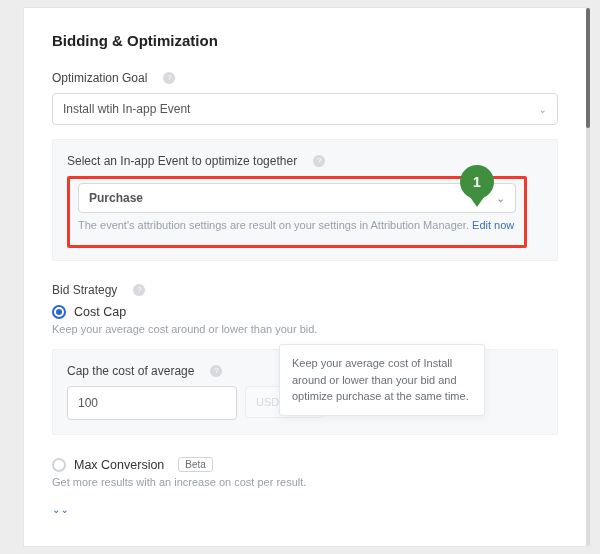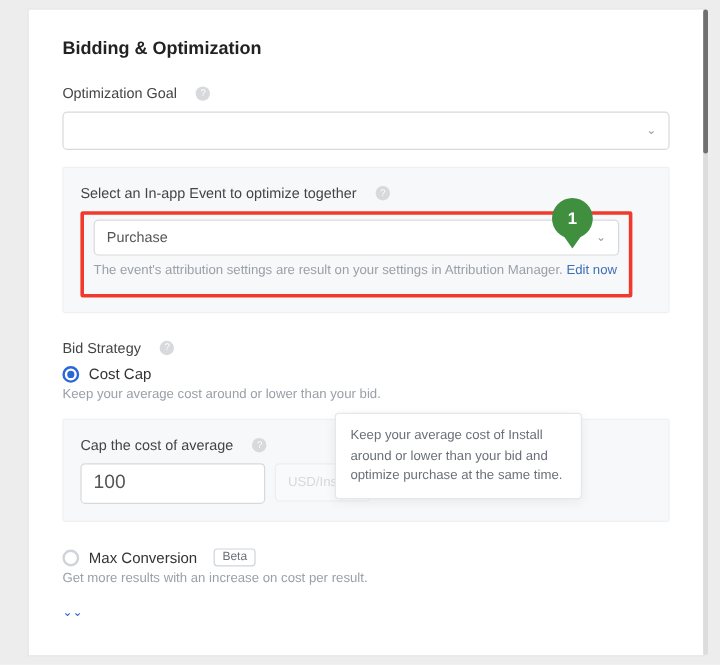--- a/index.html
+++ b/index.html
@@ -97,20 +97,21 @@
     position: relative;
   }
   .highlight-inner {
     padding: 4px 8px 14px 8px;
     position: relative;
   }
   .select.purchase {
     height: 30px;
     border-color: #d7d9dd;
     margin-bottom: 0;
+    font-weight: bold;
   }
   .attr-text {
     font-size: 11px;
     color: #9aa0a8;
     margin-top: 6px;
   }
   .attr-text .link { color: #3f6fb5; cursor: pointer; }
   .callout-pin {
     position: absolute;
     right: 30px; top: -14px;
@@ -170,23 +171,23 @@
     padding: 14px 14px 14px 14px;
     position: relative;
   }
   .cap-input-row { display: flex; gap: 8px; margin-top: 8px; }
   .text-input {
     height: 32px;
     border: 1px solid #d7d9dd;
     border-radius: 4px;
     background: #fff;
     padding: 16px 10px;
-    font-size: 16px;
+    font-size: 12px;
     color: #555;
-    width: 154px;
+    width: 170px;
   }
   .unit-box {
     height: 32px;
     border: 1px solid #d7d9dd;
     border-radius: 4px;
     background: #fff;
     padding: 0 10px;
     font-size: 11px;
     color: #9aa0a8;
     display: flex; align-items: center;
@@ -231,20 +232,21 @@
 
 <div class="panel">
 
   <h2 class="title">Bidding &amp; Optimization</h2>
 
   <div class="field-label">
     <span>Optimization Goal</span>
     <span class="help-icon">?</span>
   </div>
   <div class="select">
+    <span>Install wtih In-app Event</span>
     <span class="chevron">⌄</span>
   </div>
 
   <div class="subpanel">
     <div class="field-label">
       <span>Select an In-app Event to optimize together</span>
       <span class="help-icon">?</span>
     </div>
 
     <div class="highlight-box">

